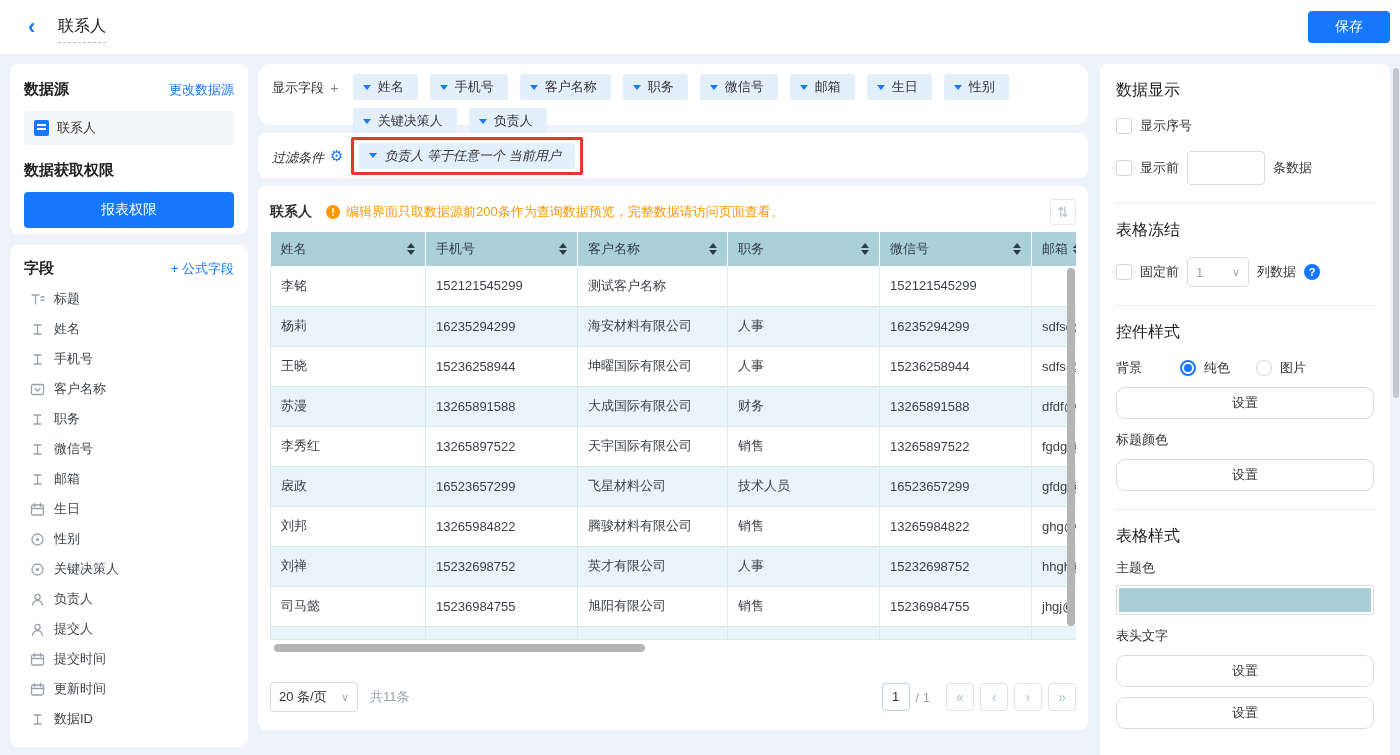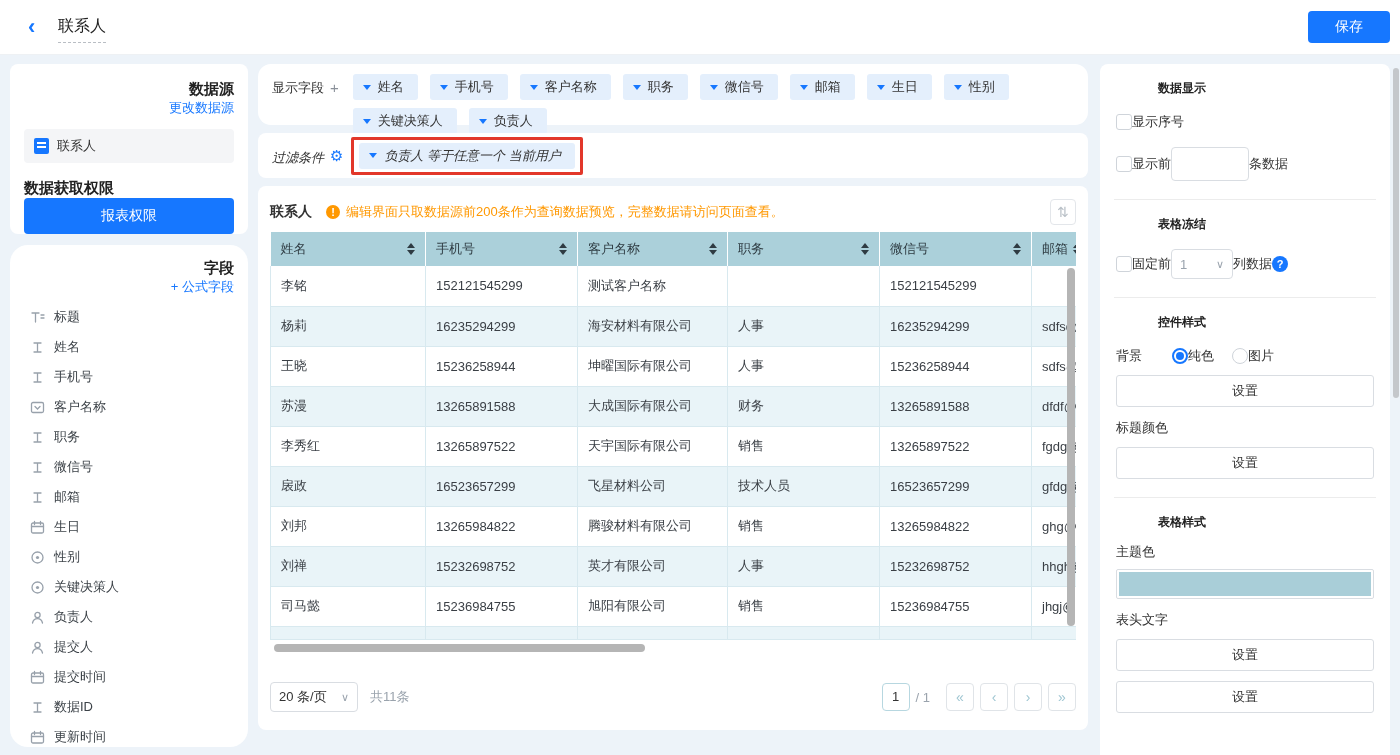--- a/index.html
+++ b/index.html
@@ -9,30 +9,30 @@
   
   .topbar { position:absolute; left:0; top:0; width:1400px; height:55px; background:#fff; border-bottom:1px solid #eef1f4; z-index:5; }
   .back-btn { position:absolute; left:28px; top:15px; color:#1677ff; font-size:22px; font-weight:bold; line-height:24px; cursor:pointer; }
   .doc-title { position:absolute; left:58px; top:16px; font-size:16px; color:#222; padding-bottom:5px; border-bottom:1px dashed #b9bec4; }
   .save-btn { position:absolute; right:10px; top:11px; width:82px; height:32px; background:#1677ff; color:#fff; border:none; border-radius:4px; font-size:14px; cursor:pointer; }
 
   .card { position:absolute; background:#fff; border-radius:8px; }
 
   
   .ds-card { left:10px; top:64px; width:238px; height:170px; padding:16px 14px; }
-  .panel-head { display:flex; justify-content:space-between; align-items:flex-end;flex-direction:column; }
+  .panel-head { display:flex; justify-content:space-between; align-items:center; }
   .panel-title { font-size:15px; font-weight:bold; color:#222; }
   .blue-link { color:#1677ff; font-size:13px; cursor:pointer; }
   .source-item { margin-top:12px; height:34px; background:#f4f5f7; border-radius:4px; display:flex; align-items:center; padding:0 10px; gap:8px; }
   .doc-ico { width:15px; height:16px; background:#1677ff; border-radius:2px; position:relative; flex:0 0 auto; }
   .doc-ico::before { content:""; position:absolute; left:3px; top:4px; width:9px; height:2px; background:#fff; box-shadow:0 4px 0 #fff; }
   .perm-title { margin-top:16px; font-size:15px; font-weight:bold; color:#222; }
-  .perm-btn { width:100%; height:36px; background:#1677ff; color:#fff; border:none; border-radius:4px; font-size:14px; cursor:pointer; }
-
-  .fields-card { left:10px; top:245px; width:238px; height:502px; padding:14px 14px 8px; overflow:hidden;border-radius:18px; }
+  .perm-btn { margin-top:12px; width:100%; height:36px; background:#1677ff; color:#fff; border:none; border-radius:4px; font-size:14px; cursor:pointer; }
+
+  .fields-card { left:10px; top:245px; width:238px; height:502px; padding:14px 14px 8px; overflow:hidden; }
   .field-list { margin-top:6px; }
   .field-item { display:flex; align-items:center; gap:9px; height:30px; padding-left:6px; cursor:pointer; color:#3c4248; }
   .field-item .ficon { width:15px; height:15px; display:flex; align-items:center; justify-content:center; flex:0 0 auto; }
 
   
   .df-card { left:258px; top:64px; width:830px; height:61px; padding:10px 14px; display:flex;border-radius:13px; }
   .df-label { color:#333; margin-top:5px; white-space:nowrap; }
   .plus { color:#8a9099; margin:5px 6px 0 6px; font-size:15px; cursor:pointer; }
   .tag-wrap { display:flex; flex-wrap:wrap; gap:8px 12px; margin-left:8px; }
   .tag { height:26px; background:#e4effc; border-radius:3px; display:inline-flex; align-items:center; padding:0 14px 0 10px; gap:7px; color:#333; cursor:pointer; white-space:nowrap; }
@@ -64,32 +64,32 @@
   .pager { display:flex; align-items:center; margin-top:30px; height:30px; }
   .page-size { width:88px; height:30px; border:1px solid #d9dde2; border-radius:4px; display:flex; align-items:center; justify-content:space-between; padding:0 8px; color:#333; cursor:pointer; }
   .chev { color:#9aa3ad; font-size:11px; }
   .total { color:#9aa3ad; margin-left:12px; flex:1; }
   .page-box { width:28px; height:28px; border:1px solid #b7d7e0; border-radius:4px; text-align:center; line-height:26px; color:#333; }
   .page-of { color:#9aa3ad; margin:0 10px 0 6px; }
   .nav-btn { width:28px; height:28px; border:1px solid #e0e4e8; border-radius:4px; background:#fff; color:#9fc6d2; font-size:14px; text-align:center; line-height:26px; margin-left:6px; cursor:pointer; }
 
   
   .insp-card { left:1100px; top:64px; width:290px; height:700px; padding:16px 16px 0; overflow:hidden; }
-  .sec-title { font-size:12px; font-weight:bold; color:#222;margin-left:42px; }
-  .row { display:flex; align-items:center; margin-top:16px; }
+  .sec-title { font-size:16px; font-weight:normal; color:#222; }
+  .row { display:flex; align-items:center; margin-top:16px; gap:8px; }
   .cbx { width:16px; height:16px; border:1px solid #cfd4da; border-radius:3px; background:#fff; flex:0 0 auto; cursor:pointer; }
   .num-input { width:78px; height:34px; border:1px solid #d9dde2; border-radius:4px; background:#fff; }
   .mini-select { width:62px; height:30px; border:1px solid #d9dde2; border-radius:4px; display:flex; align-items:center; justify-content:space-between; padding:0 8px; color:#9aa3ad; cursor:pointer; }
   .help-ico { width:16px; height:16px; border-radius:50%; background:#1677ff; color:#fff; font-size:11px; font-weight:bold; text-align:center; line-height:16px; }
   .divider { height:1px; background:#ececec; margin:18px -2px 16px; }
   .radio { width:16px; height:16px; border-radius:50%; border:1px solid #cfd4da; background:#fff; flex:0 0 auto; cursor:pointer; }
   .radio.on { border:2px solid #1677ff; position:relative; }
   .radio.on::after { content:""; position:absolute; left:2px; top:2px; width:8px; height:8px; border-radius:50%; background:#1677ff; }
   .radio-lab { margin-right:18px; }
-  .set-btn { width:100%; height:32px; background:#fff; border:1px solid #d9dde2; border-radius:3px; color:#333; font-size:13px; margin-top:10px; cursor:pointer; }
+  .set-btn { width:100%; height:32px; background:#fff; border:1px solid #d9dde2; border-radius:9px; color:#333; font-size:13px; margin-top:10px; cursor:pointer; }
   .sub-lab { margin-top:12px; color:#333; }
   .swatch { margin-top:8px; height:30px; border:1px solid #d9dde2; border-radius:2px; padding:2px; }
   .swatch .fill { width:100%; height:100%; }
 
   .win-scrollbar { position:absolute; right:1px; top:68px; width:6px; height:330px; background:#c4c7cb; border-radius:3px; z-index:9; }
 </style>
 </head>
 <body>
 
 <div class="topbar">
@@ -224,33 +224,33 @@
           <svg width="15" height="15">
             <rect x="1.5" y="3" width="12" height="10" rx="1.5" stroke="#98a1ab" stroke-width="1.3" fill="none" stroke-linecap="round"></rect>
             <path stroke="#98a1ab" stroke-width="1.3" fill="none" stroke-linecap="round" d="M4.5 1.5v3M10.5 1.5v3M1.5 6.5h12"></path>
           </svg>
         </span>
         <span>提交时间</span>
       </div>
       <div class="field-item">
         <span class="ficon">
           <svg width="15" height="15">
-            <path stroke="#98a1ab" stroke-width="1.3" fill="none" stroke-linecap="round" d="M4 3h7M4 12h7M7.5 3v9"></path>
-          </svg>
-        </span>
-        <span>数据ID</span>
-      </div>
-      <div class="field-item">
-        <span class="ficon">
-          <svg width="15" height="15">
             <rect x="1.5" y="3" width="12" height="10" rx="1.5" stroke="#98a1ab" stroke-width="1.3" fill="none" stroke-linecap="round"></rect>
             <path stroke="#98a1ab" stroke-width="1.3" fill="none" stroke-linecap="round" d="M4.5 1.5v3M10.5 1.5v3M1.5 6.5h12"></path>
           </svg>
         </span>
         <span>更新时间</span>
+      </div>
+      <div class="field-item">
+        <span class="ficon">
+          <svg width="15" height="15">
+            <path stroke="#98a1ab" stroke-width="1.3" fill="none" stroke-linecap="round" d="M4 3h7M4 12h7M7.5 3v9"></path>
+          </svg>
+        </span>
+        <span>数据ID</span>
       </div>
     </div>
 </div>
 
 <div class="card df-card">
   <span class="df-label">显示字段</span>
   <span class="plus">+</span>
   <div class="tag-wrap">
       <span class="tag">
         <span class="caret-down"></span>

